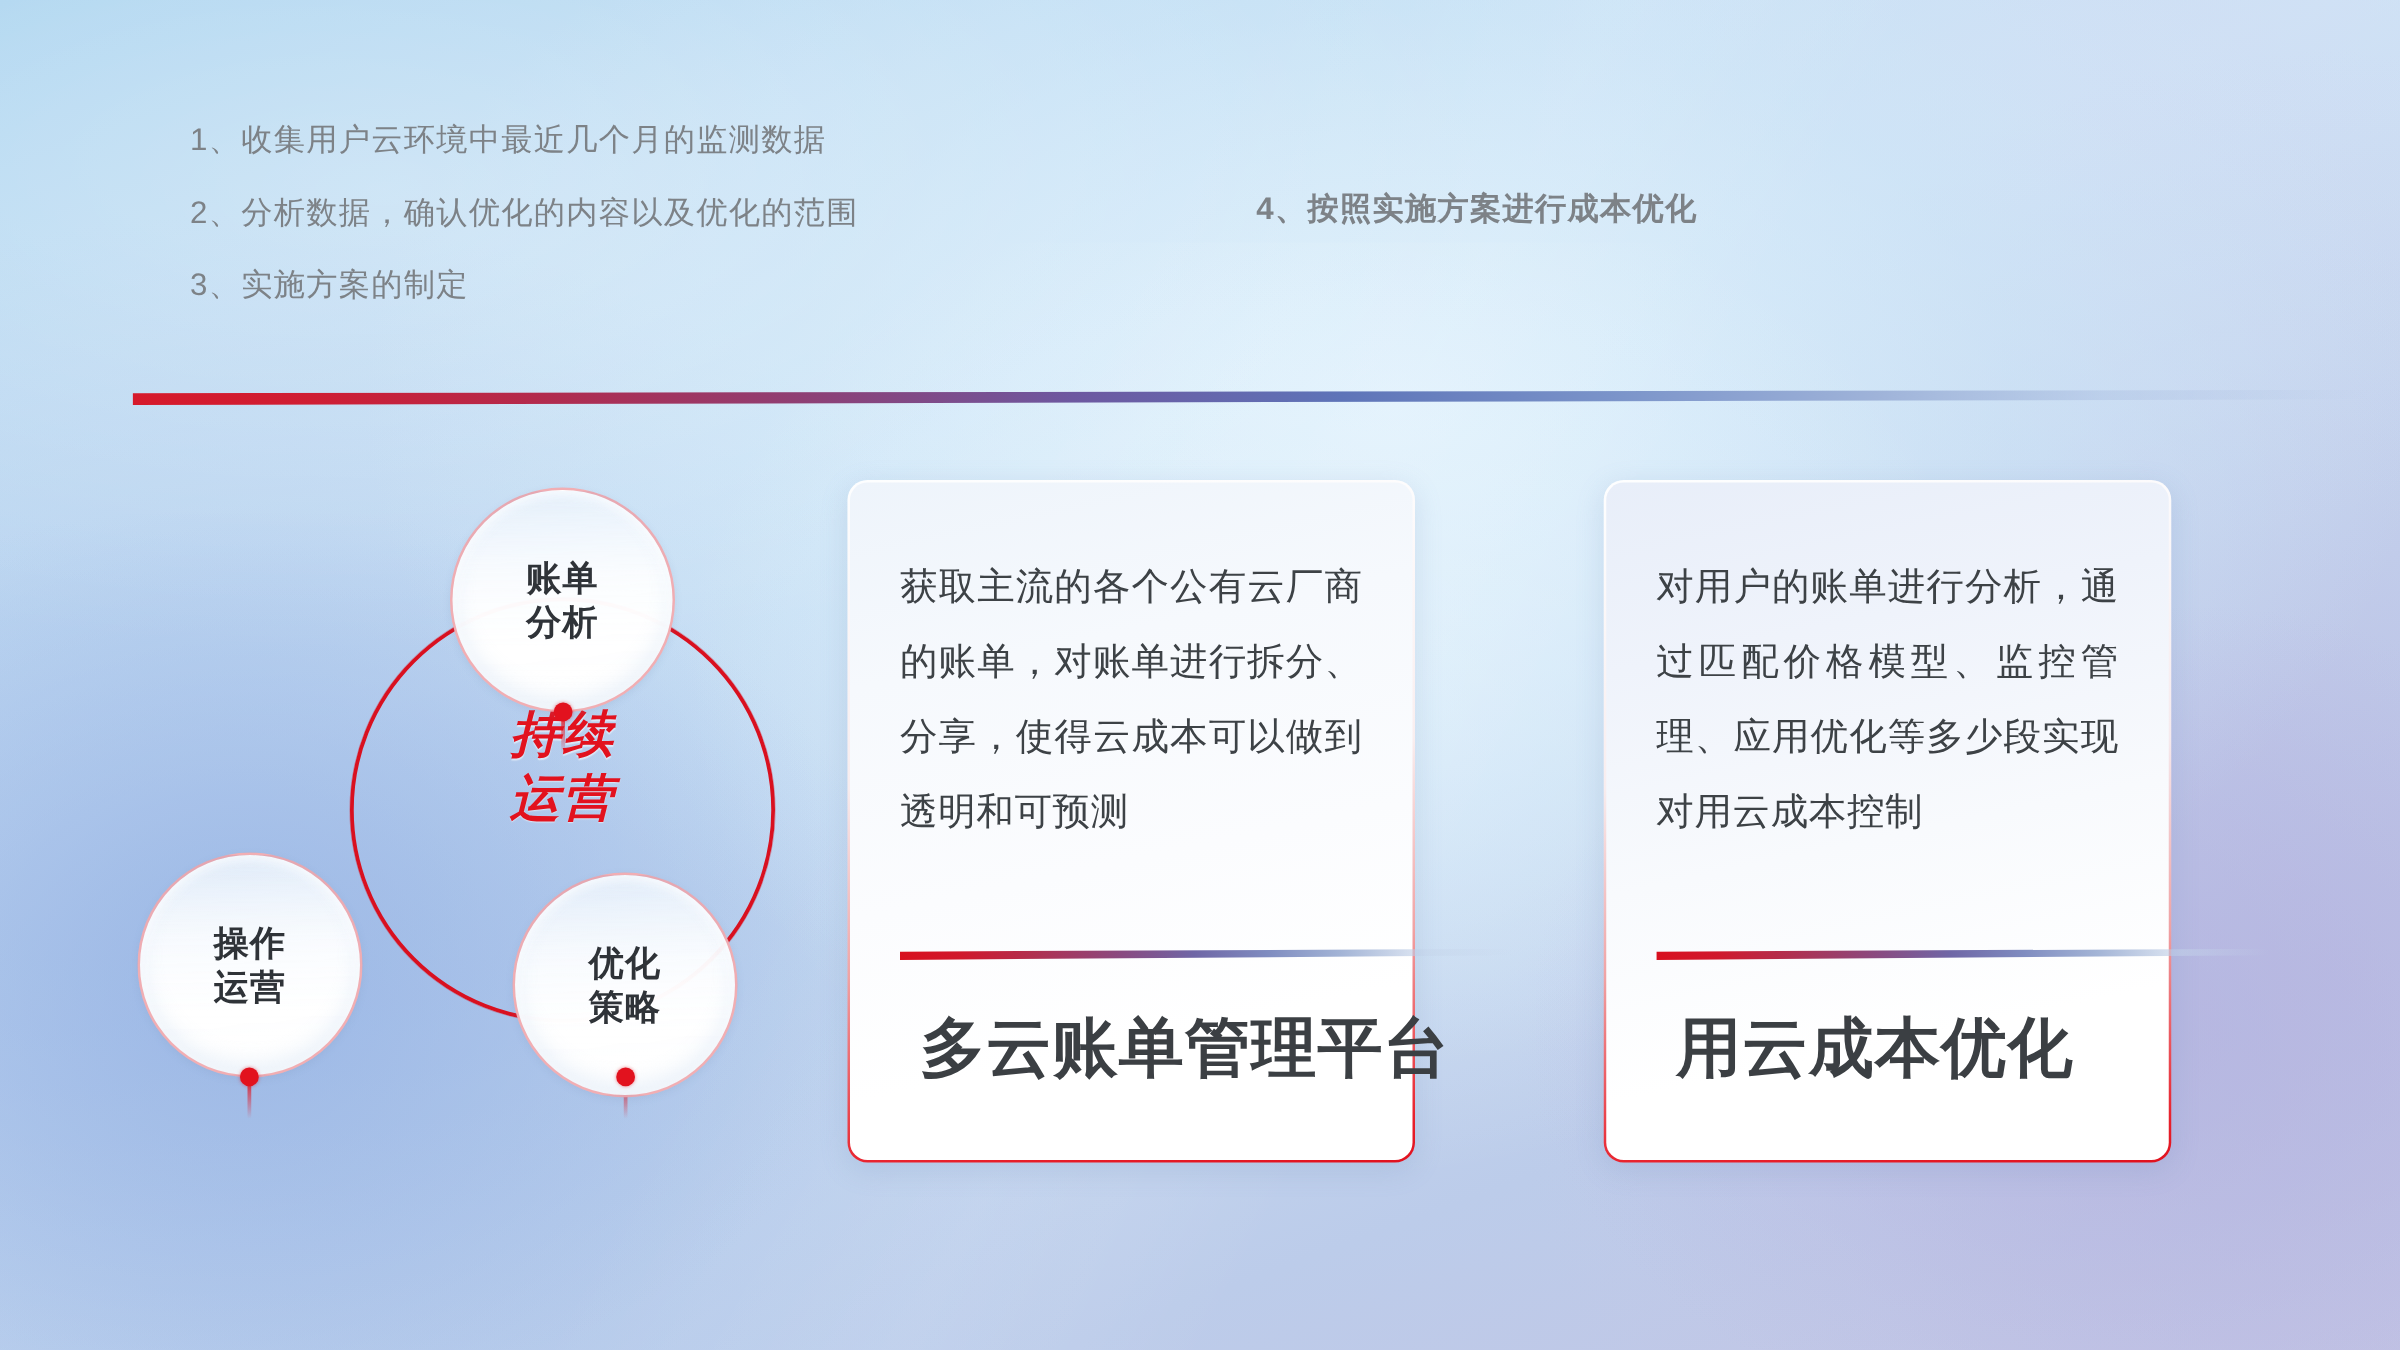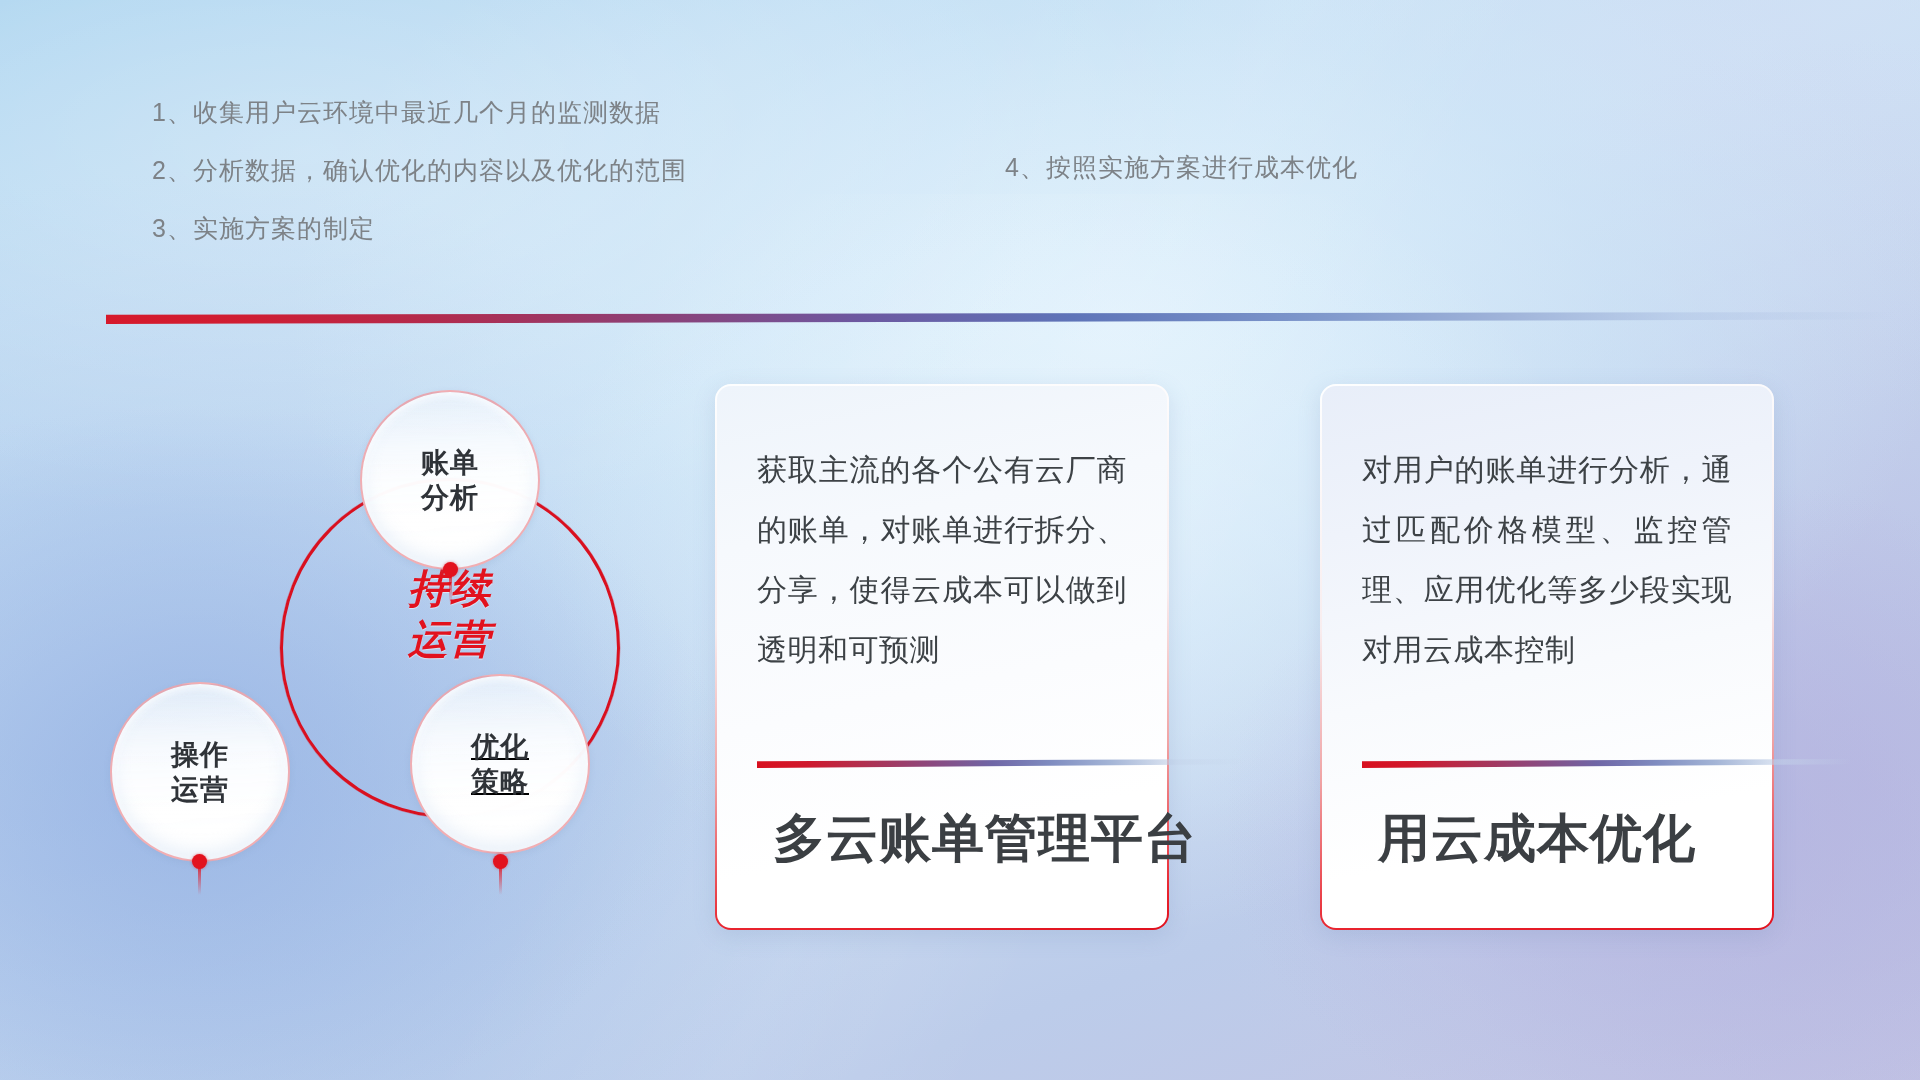--- a/index.html
+++ b/index.html
@@ -41,21 +41,21 @@
     position:absolute; left:0; top:0; width:100%; height:100%;
     background: linear-gradient(118deg, rgba(255,255,255,0) 40%, rgba(255,255,255,0.10) 52%, rgba(255,255,255,0) 62%);
   }
 
   
   .list { position:absolute; color:#7d8287; font-size:25px; line-height:1; letter-spacing:1px; }
   .list .li { white-space:nowrap; }
   #list-left  { left:152px; top:100px; }
   #list-left  .li { margin-bottom:33px; }
   #list-right { left:1005px; top:155px; }
-  #list-right .li { margin-bottom:33px; }
+  #list-right .li { margin-bottom:33px;font-weight:bold; }
 
   
   #top-divider {
     position:absolute; left:106px; top:312px; width:1790px; height:12px;
   }
   #top-divider .bar {
     position:absolute; left:0; top:0; width:100%; height:100%;
     background: linear-gradient(90deg,
         #d6192b 0%, #cf1d33 8%, #b32a4c 18%, #8e3f74 30%,
         #6d58a0 42%, #5e74b8 54%, #7a93c9 66%, #9fb3d9 78%,
@@ -93,21 +93,21 @@
                 0 2px 6px rgba(120,150,190,0.18);
     display:flex; align-items:center; justify-content:center;
   }
   .node-label {
     text-align:center; color:#2f3338; font-weight:bold;
     font-size:28px; line-height:1.25; letter-spacing:1px;
   }
   .node-label span { display:block;text-align:right; }
   #node-top    { left:265px; top:45px; }
   #node-left   { left:15px;  top:337px; }
-  #node-right  { left:315px; top:329px;text-decoration:underline; }
+  #node-right  { left:315px; top:353px; }
 
   .dot {
     position:absolute; width:15px; height:15px; border-radius:50%;
     background:#e2121e; box-shadow:0 0 3px rgba(226,18,30,0.55);
   }
   #dot-top   { left:348px; top:217px; }
   #dot-left  { left:97px;  top:509px; }
   #dot-right { left:398px; top:509px; }
 
   .tail {
@@ -118,21 +118,20 @@
   #tail-left  { left:103px; top:520px; }
   #tail-right { left:404px; top:520px; }
 
   
   .card {
     position:absolute; top:384px; width:454px; height:546px;
     border-radius:16px;
     padding:2px;
     background: linear-gradient(175deg, rgba(255,255,255,0.96) 0%, rgba(252,238,238,0.9) 42%, rgba(242,160,160,0.95) 68%, #e8212c 94%, #e0111e 100%);
     box-shadow: 0 6px 22px rgba(110,140,185,0.20);
-    margin-left: 37px;
   }
   .card-inner {
     width:100%; height:100%; border-radius:14px;
     background: linear-gradient(168deg, #eef4fb 0%, #f6f9fd 26%, #fbfcfe 55%, #ffffff 78%, #ffffff 100%);
     position:relative;
     padding: 54px 40px 0 40px;
     display:flex; flex-direction:column;
   }
   #card-2 .card-inner {
     background: linear-gradient(168deg, #e8eef9 0%, #eff3fb 24%, #f8fafd 52%, #ffffff 78%, #ffffff 100%);

